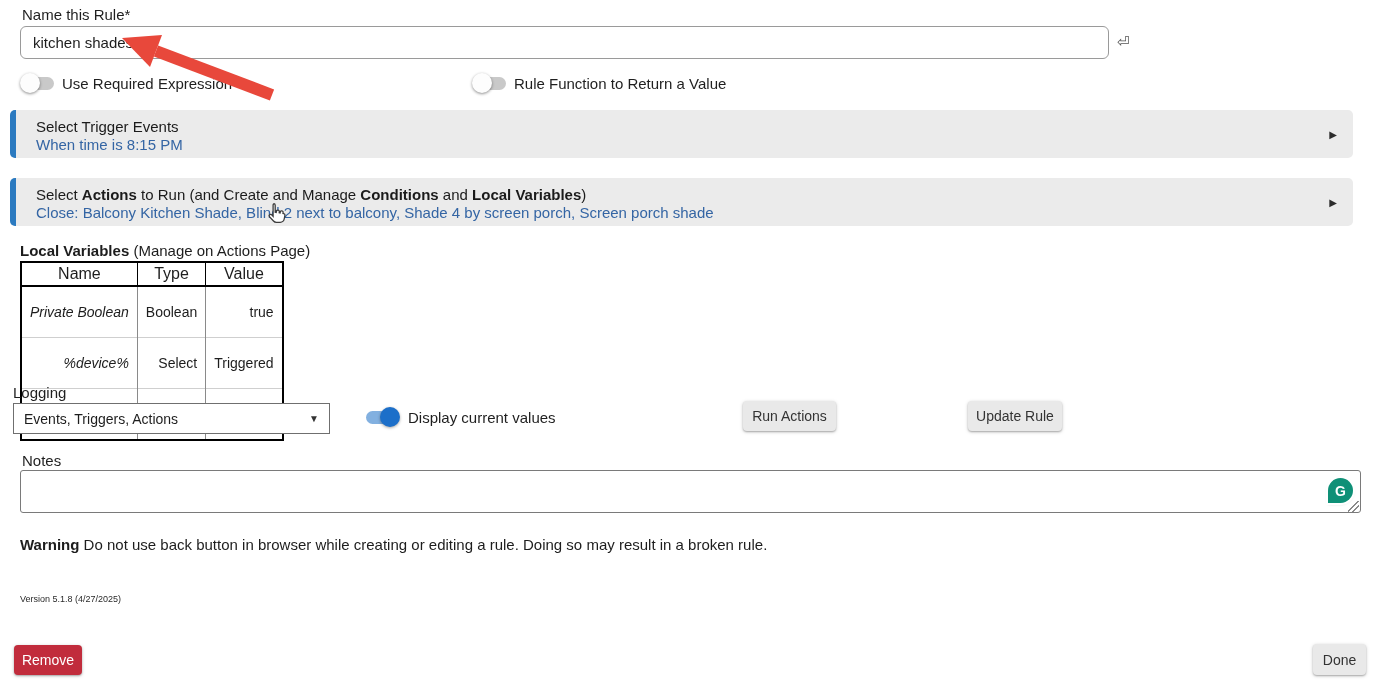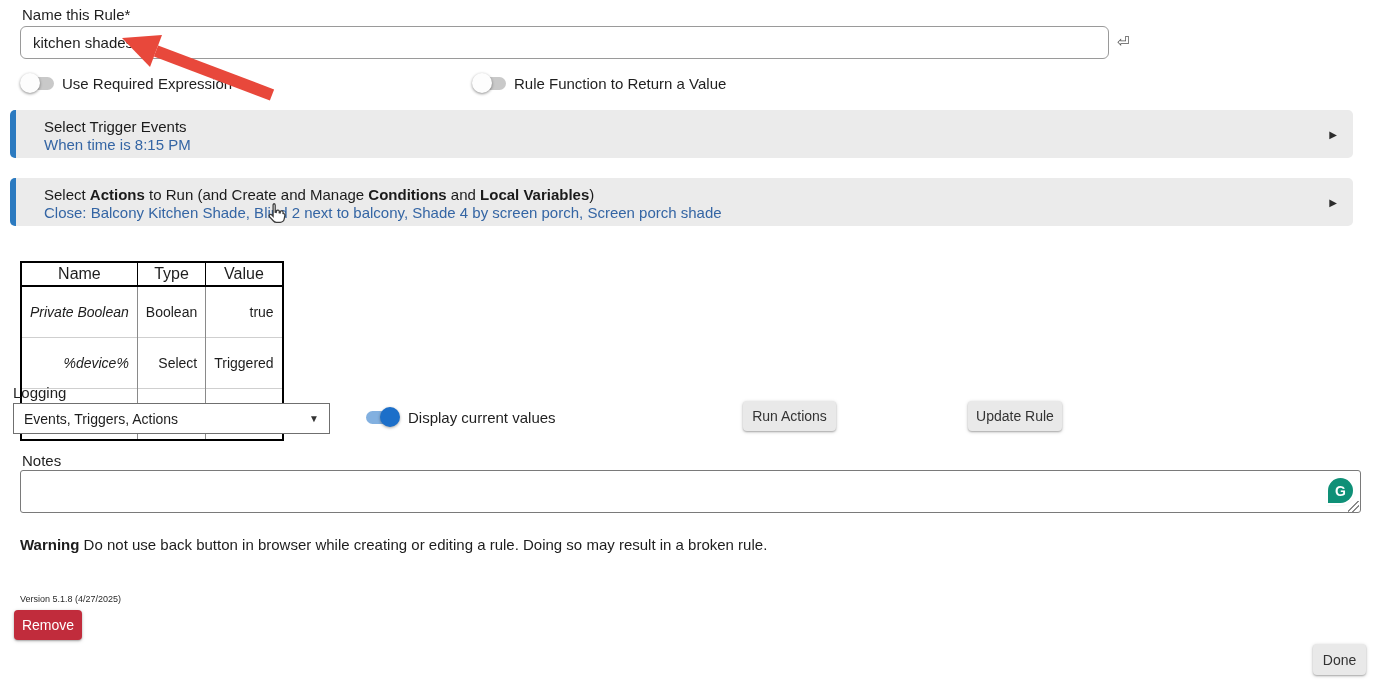--- a/index.html
+++ b/index.html
@@ -23,21 +23,21 @@
   .switch .track { position:absolute; left:2px; top:4px; width:32px; height:13px; border-radius:7px; background:#c9c9c9; }
   .switch .thumb { position:absolute; top:0; left:0; width:20px; height:20px; border-radius:50%;
     background:#fdfdfd; box-shadow:0 1px 3px rgba(0,0,0,.45); }
   .switch.on .track { background:#82b0e0; }
   .switch.on .thumb { left:16px; background:#1c6fc9; box-shadow:0 1px 3px rgba(0,0,0,.35); }
 
   
   .panel {
     position:absolute; left:10px; width:1343px; height:48px;
     background:#ebebeb; border-left:6px solid #2b7ac0; border-radius:5px;
-    padding:7px 16px 0 28px; cursor:pointer;
+    padding:7px 16px 0 20px; cursor:pointer;
   }
   .panel .p-title { font-size:15px; color:#1b1b1b; line-height:19px; }
   .panel .p-link  { font-size:15px; line-height:18px; color:#3465a4; }
   .panel .p-caret { position:absolute; right:16px; top:50%; transform:translateY(-50%);
     font-size:10px; color:#2c2c2c; }
 
   
   .lv-title { position:absolute; left:20px; top:242px; font-size:15px; }
   .lv-title b { font-weight:bold; }
   table.lv { position:absolute; left:20px; top:261px; border-collapse:collapse; border:2px solid #000; }
@@ -126,20 +126,21 @@
   <div class="panel" style="top:178px;">
     <div class="p-title"><span>Select </span><b>Actions</b><span> to Run (and Create and Manage </span><b>Conditions</b><span> and </span><b>Local Variables</b><span>)</span></div>
     <div class="p-link">Close: Balcony Kitchen Shade, Blind 2 next to balcony, Shade 4 by screen porch, Screen porch shade</div>
     <div class="p-caret">▶</div>
   </div>
 
   <svg class="cursor-overlay" viewBox="0 0 24 26">
     <path d="M8.6 2.6c.9 0 1.6.7 1.6 1.6v7l1 .2.2-1.1c.1-.8.9-1.3 1.7-1.2.8.1 1.3.8 1.2 1.6l-.1 1 .9.2.2-.9c.1-.8.9-1.3 1.7-1.1.8.2 1.3.9 1.1 1.7l-.1.8.8.2c.8.2 1.3 1 1.1 1.8l-.7 3.6c-.4 1.9-2 3.3-4 3.3h-3.8c-1.1 0-2.2-.5-2.9-1.3l-3.9-4.1c-.6-.6-.6-1.5 0-2.1.6-.6 1.5-.6 2.1 0l1.4 1.5V4.2c0-.9.7-1.6 1.5-1.6z" fill="#ffffff" stroke="#3c3c3c" stroke-width="1.3"></path>
   </svg>
 
+  <div class="lv-title"><b>Local Variables</b><span> (Manage on Actions Page)</span></div>
 
   <table class="lv">
     <thead>
       <tr>
         <th class="col-name">Name</th>
         <th class="col-type">Type</th>
         <th class="col-value">Value</th>
       </tr>
     </thead>
     <tbody>
@@ -178,16 +179,16 @@
 
   <div class="abs lbl" style="left:22px; top:452px;">Notes</div>
   <textarea class="notes" style=""></textarea>
   <div class="grammarly">G</div>
   <div class="resize-grip"></div>
 
   <div class="warning-line"><b>Warning</b><span> Do not use back button in browser while creating or editing a rule. Doing so may result in a broken rule.</span></div>
 
   <div class="version">Version 5.1.8 (4/27/2025)</div>
 
-  <button class="btn btn-danger" style="left:14px; top:610px; width:68px; height:30px;">Remove</button>
+  <button class="btn btn-danger" style="left:14px; top:645px; width:68px; height:30px;">Remove</button>
   <button class="btn" style="left:1313px; top:644px; width:53px; height:31px;">Done</button>
 
 </div>
 
 </body></html>

